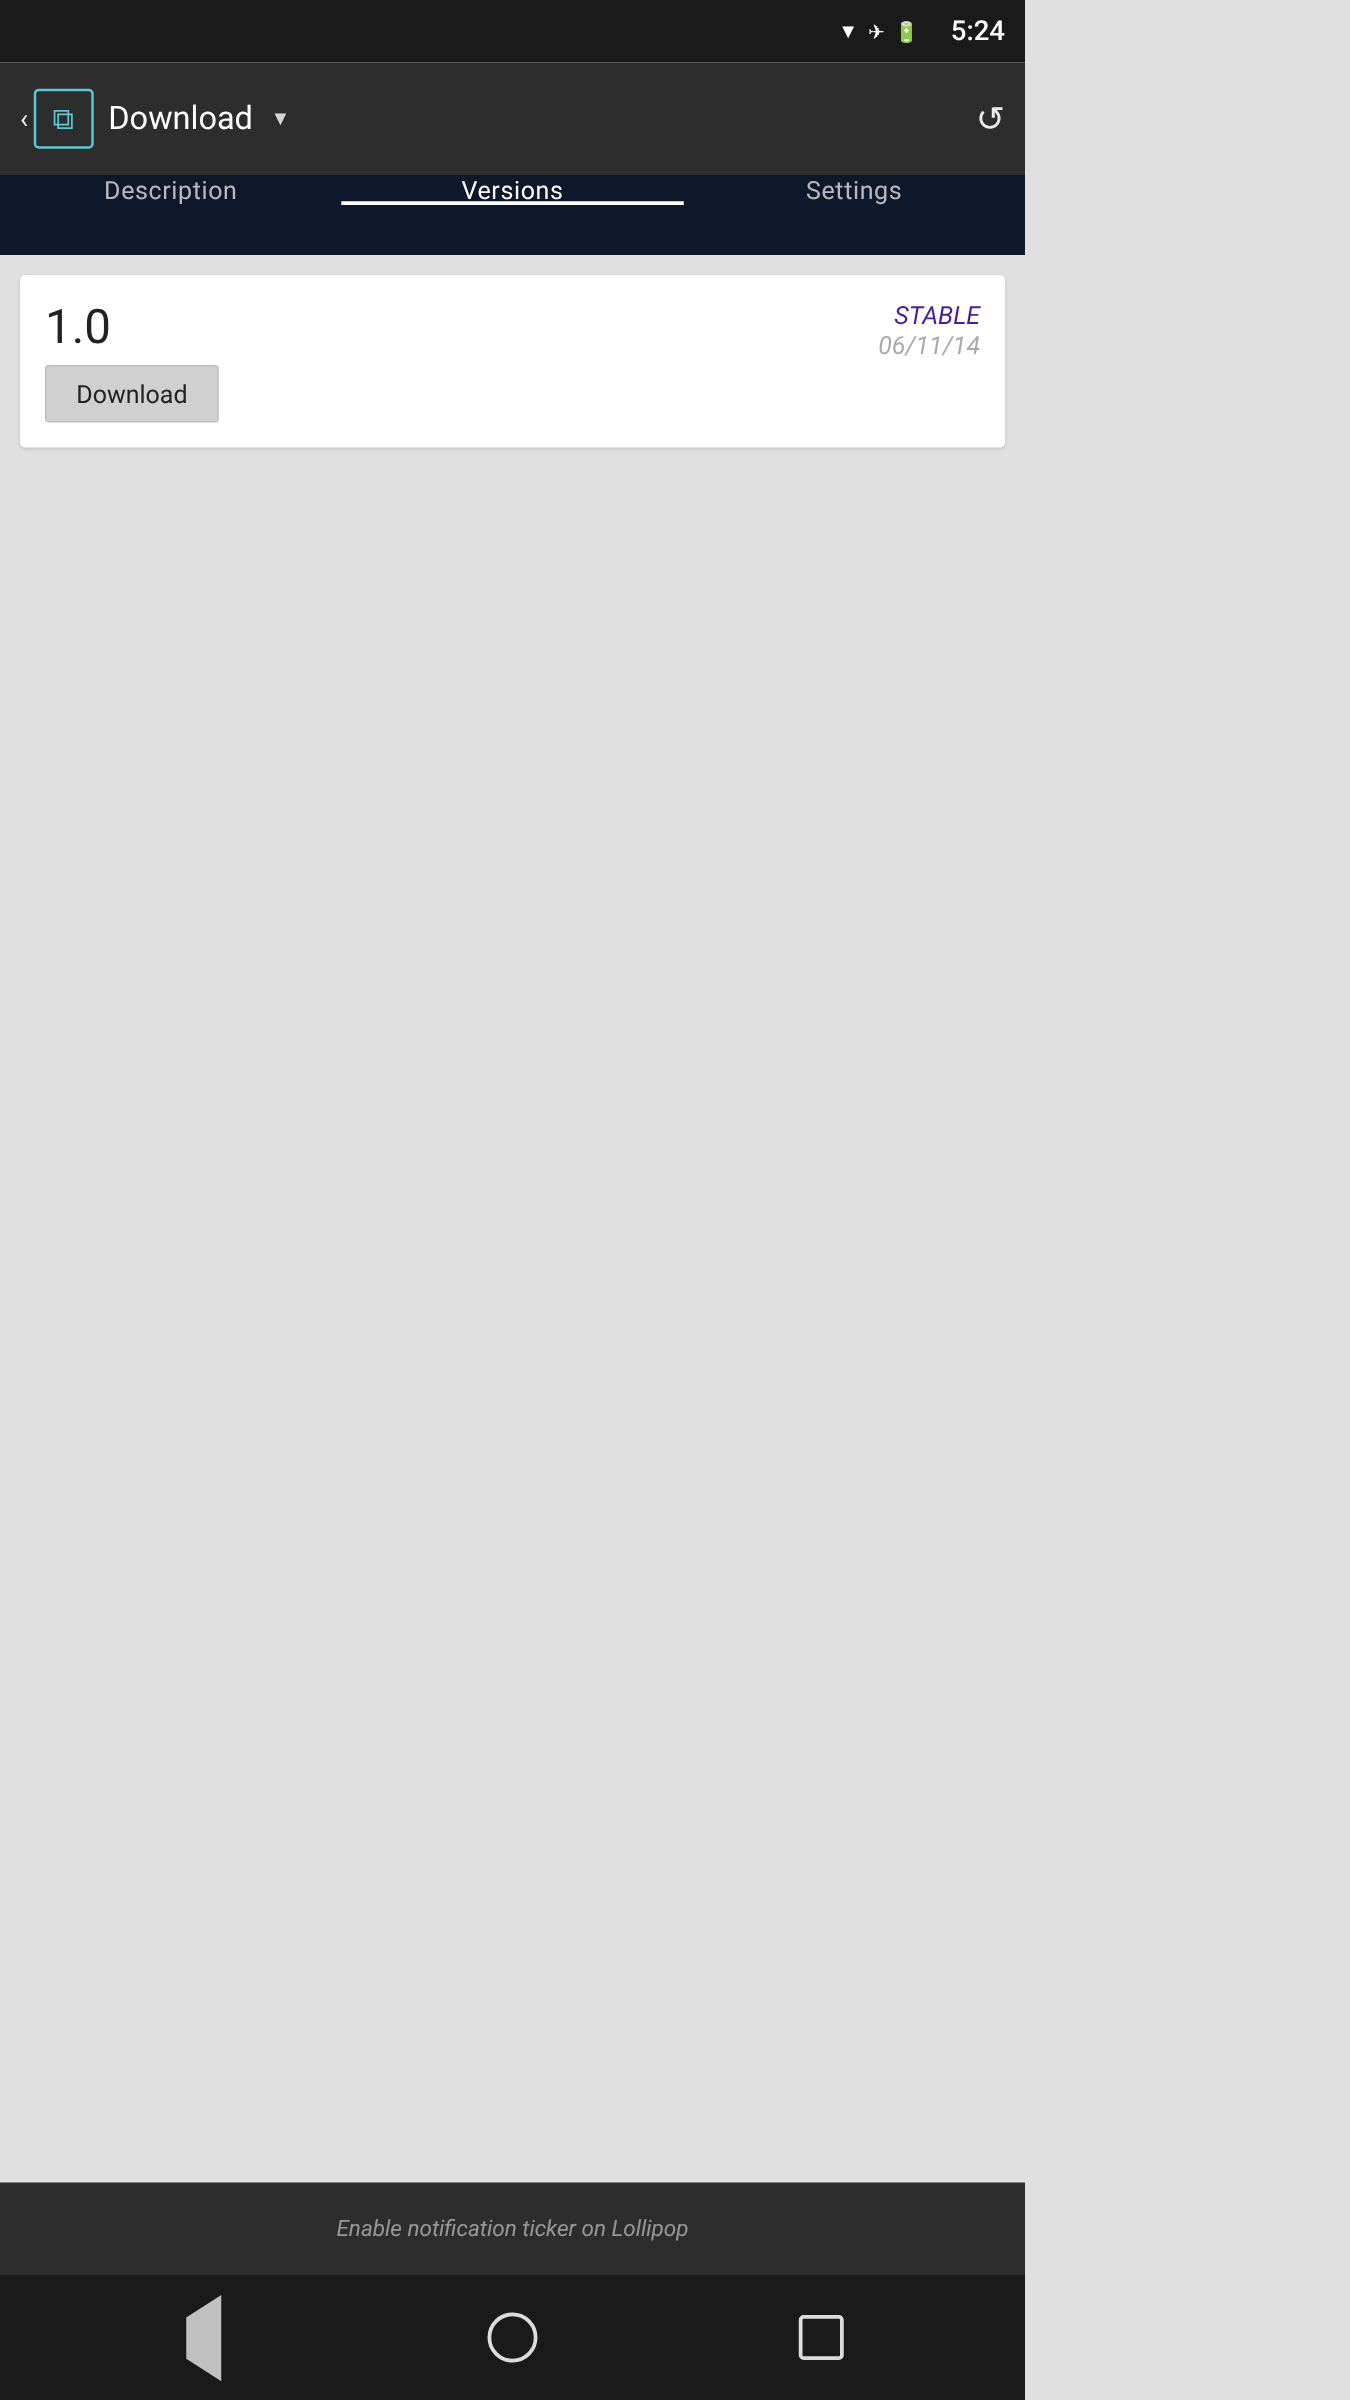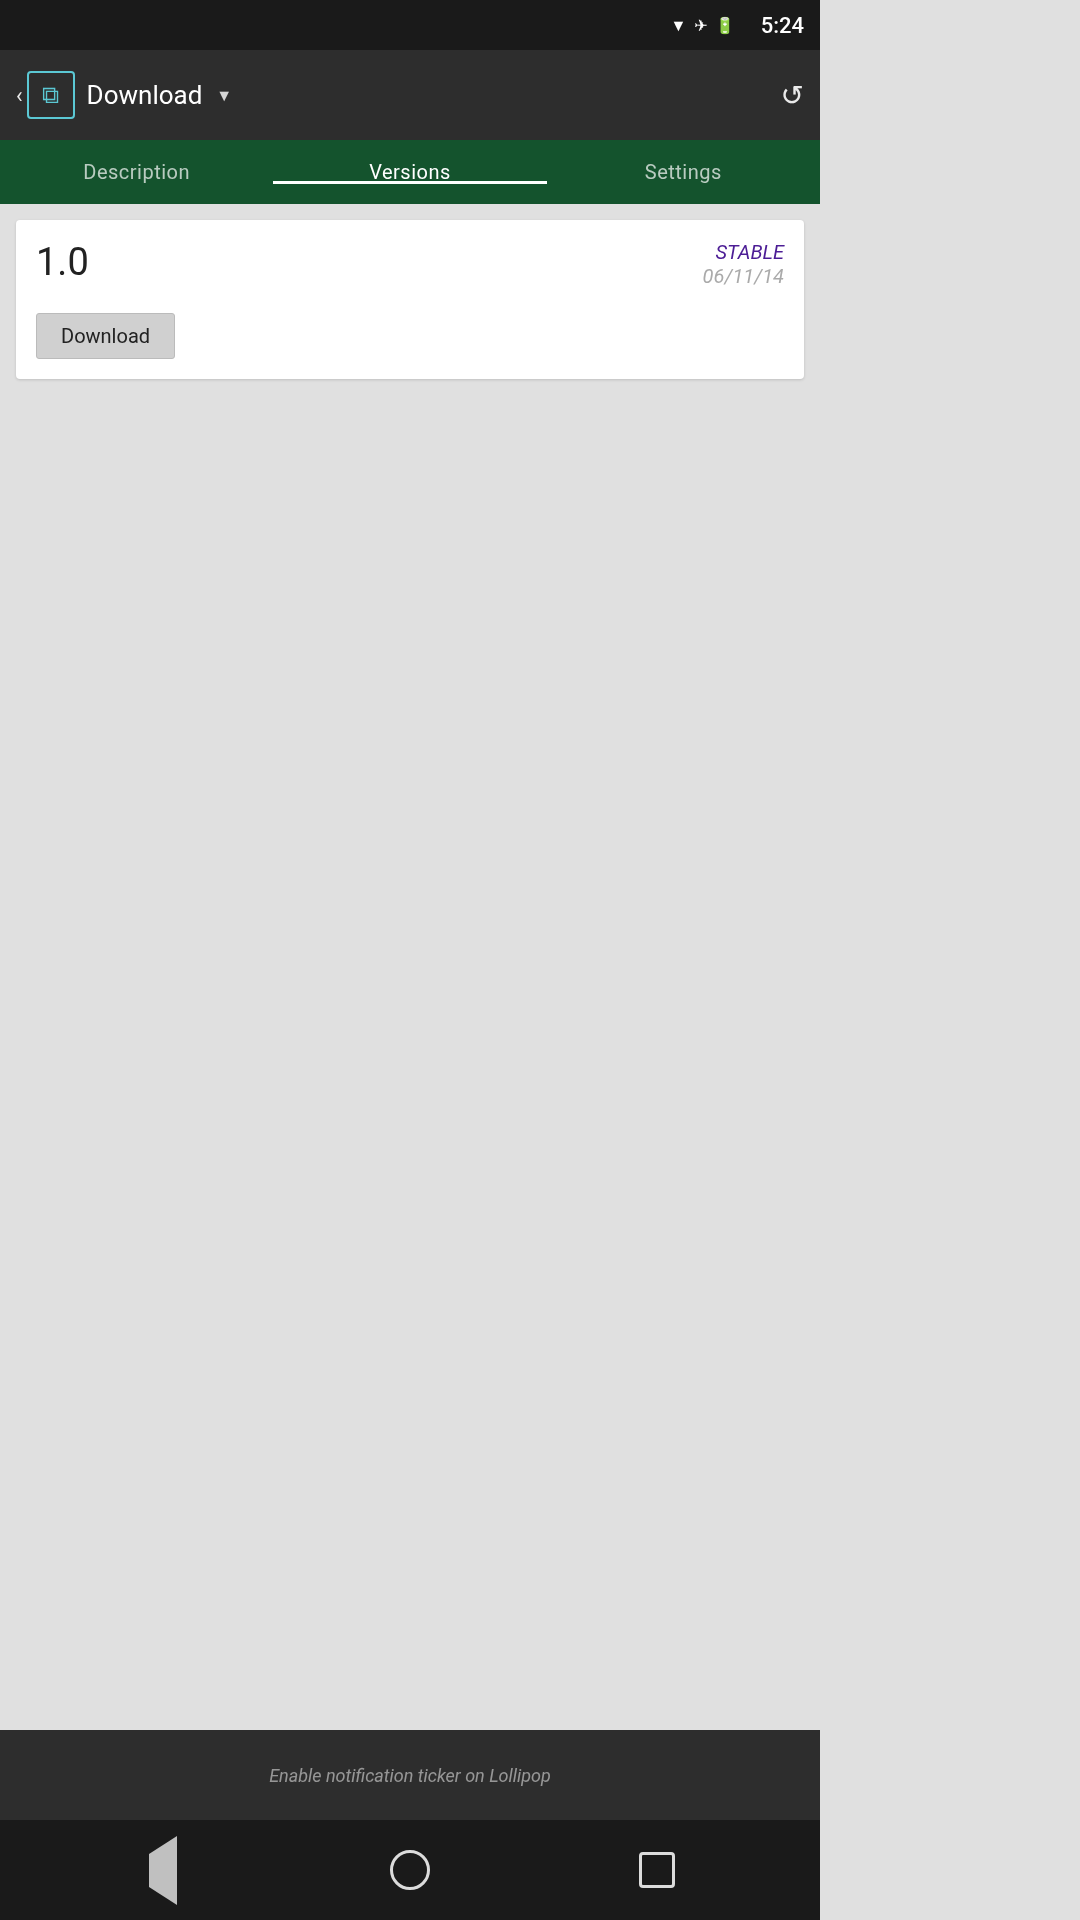--- a/index.html
+++ b/index.html
@@ -106,24 +106,24 @@
     }
 
     .refresh-icon {
       color: white;
       font-size: 28px;
       opacity: 0.9;
     }
 
     
     .tab-bar {
-      background: #14532d;
+      background: #0f172a;
       height: 64px;
       display: flex;
-      align-items: center;
+      align-items: flex-start;
     }
 
     .tab-item {
       flex: 1;
       display: flex;
       align-items: center;
       justify-content: center;
       color: rgba(255,255,255,0.7);
       font-size: 20px;
       font-weight: 400;
@@ -155,21 +155,21 @@
     }
 
     
     .version-card {
       background: white;
       border-radius: 4px;
       padding: 20px;
       box-shadow: 0 1px 3px rgba(0,0,0,0.15);
       display: flex;
       flex-direction: column;
-      gap: 25px;
+      gap: 4px;
     }
 
     .version-card-header {
       display: flex;
       justify-content: space-between;
       align-items: flex-start;
     }
 
     .version-number {
       font-size: 38px;
@@ -203,21 +203,21 @@
       font-size: 20px;
       color: #222;
       cursor: pointer;
       width: fit-content;
       font-family: inherit;
     }
 
     
     .bottom-bar {
       background: #2d2d2d;
-      height: 90px;
+      height: 74px;
       display: flex;
       align-items: center;
       justify-content: center;
     }
 
     .bottom-bar-text {
       color: rgba(255,255,255,0.5);
       font-size: 18px;
       font-style: italic;
     }

